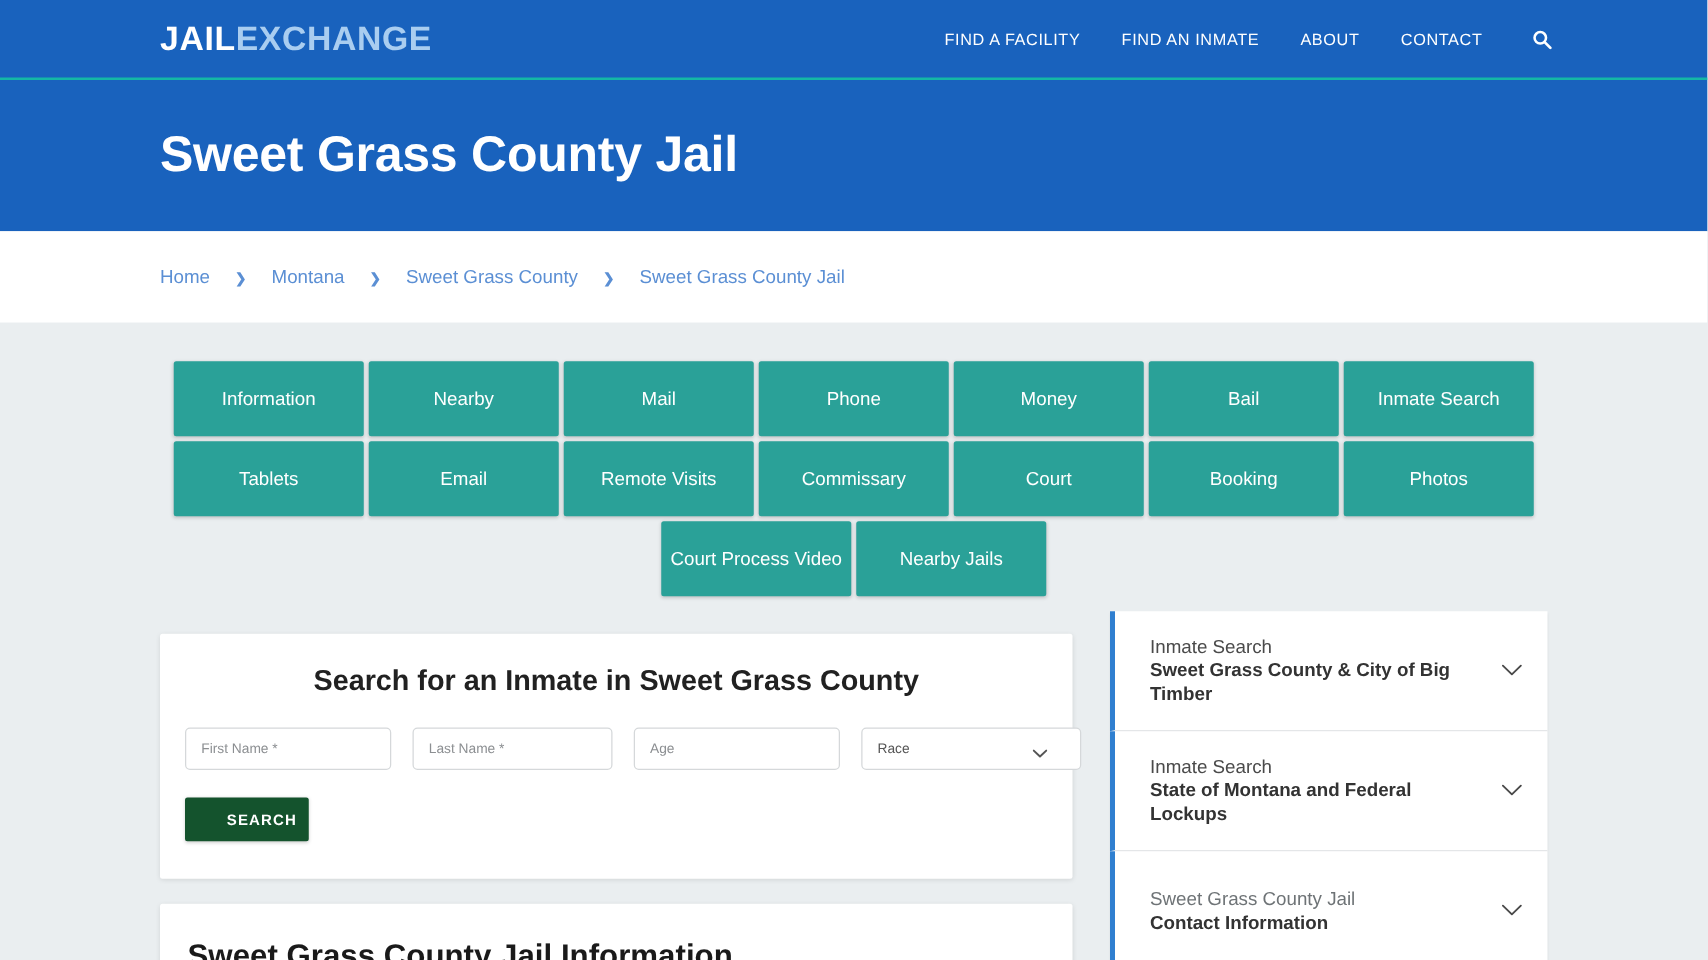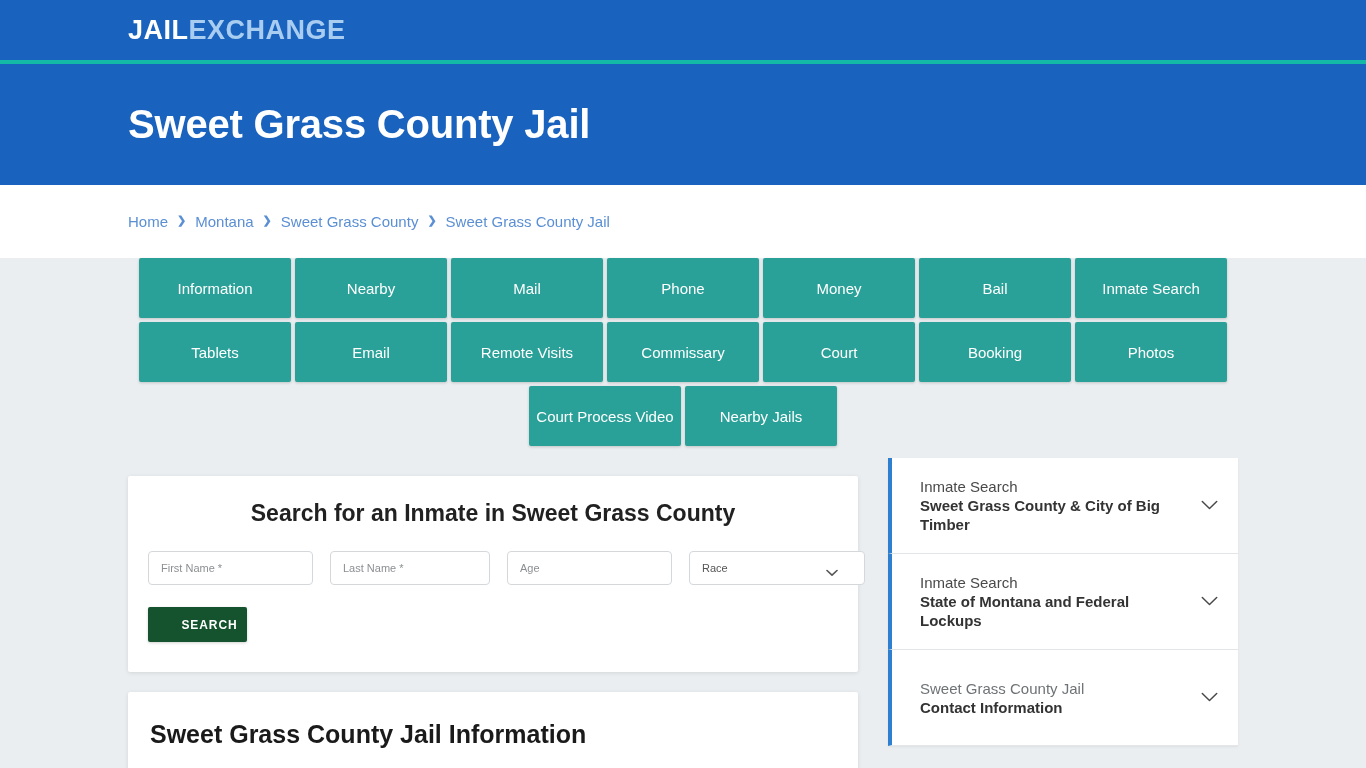--- a/index.html
+++ b/index.html
@@ -10,21 +10,21 @@
     font-family: "Liberation Sans", sans-serif;
     background: #eaeef0;
   }
 
   
   .topnav {
     height: 64px;
     background: #1962bd;
     display: flex;
     align-items: center;
-    border-bottom: 4px solid #14b8a6;
+    border-bottom: 2px solid #14b8a6;
     position: relative;
   }
   .logo {
     margin-left: 128px;
     font-size: 27px;
     font-weight: bold;
     letter-spacing: 0.5px;
     white-space: nowrap;
   }
   .logo .a { color: #ffffff; }
@@ -70,33 +70,35 @@
   
   .crumbwrap {
     height: 73px;
     background: #ffffff;
     display: flex;
     align-items: center;
   }
   .crumbs {
     margin-left: 128px;
     display: flex;
+    align-items: center;
     font-size: 15px;
+    gap: 11px;
   }
   .crumbs a { color: #5b8fd4; text-decoration: none; }
   .crumbs .sep {
     color: #5b8fd4;
     font-size: 11px;
     margin: 0 9px;
     font-weight: bold;
     transform: translateY(1px);
   }
 
   
-  .gridwrap { }
+  .gridwrap { padding-top: 31px; }
   .btnrow {
     display: flex;
     justify-content: center;
     gap: 4px;
     margin-bottom: 4px;
   }
   .gbtn {
     width: 152px;
     height: 60px;
     background: #2aa198;
@@ -220,20 +222,32 @@
     align-items: center;
     justify-content: center;
   }
 </style>
 </head>
 <body>
 
 <div class="topnav">
   <div class="logo">
     <span class="a">JAIL</span><span class="b">EXCHANGE</span>
+  </div>
+  <div class="navlinks">
+    <a href="#">FIND A FACILITY</a>
+    <a href="#">FIND AN INMATE</a>
+    <a href="#">ABOUT</a>
+    <a href="#">CONTACT</a>
+    <span class="search-ico">
+      <svg width="17" height="17" viewBox="0 0 20 20" fill="none">
+        <circle cx="8.5" cy="8.5" r="5.4" stroke="#ffffff" stroke-width="2.4"></circle>
+        <line x1="12.6" y1="12.6" x2="18" y2="18" stroke="#ffffff" stroke-width="2.6" stroke-linecap="round"></line>
+      </svg>
+    </span>
   </div>
 </div>
 
 <div class="hero">
   <h1>Sweet Grass County Jail</h1>
 </div>
 
 <div class="crumbwrap">
   <div class="crumbs">
     <a href="#">Home</a>

